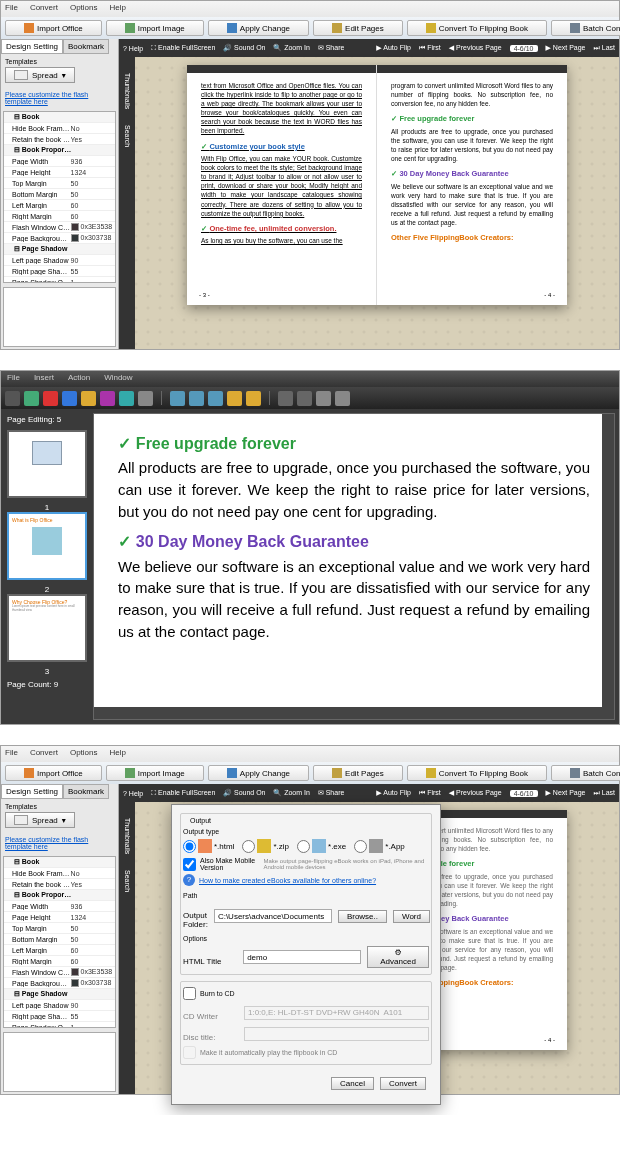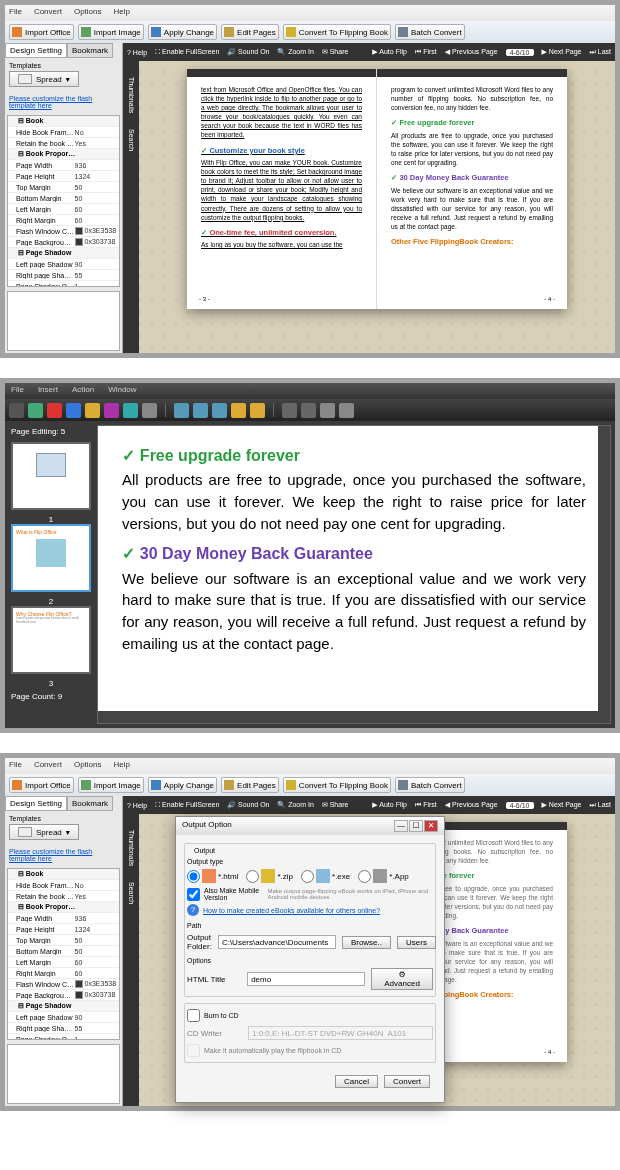--- a/index.html
+++ b/index.html
@@ -1,22 +1,22 @@
 <!DOCTYPE html>
 <html><head>
 <meta charset="utf-8">
 <style>
 * { margin: 0; padding: 0; box-sizing: border-box; font-family: Arial, sans-serif; }
 body { background: #fff; width: 620px; }
-.screenshot { border: 5px solid #a3a3a3; margin-bottom: 20px; position: relative; }
+.screenshot { border: 1px solid #a3a3a3; margin-bottom: 20px; position: relative; }
 
 
 .menubar { background: linear-gradient(#f5f5f5,#e8e8e8); height: 16px; font-size: 8px; padding: 2px 4px; display: flex; gap: 12px; color: #333; }
 .toolbar { background: linear-gradient(#f0f4f8,#dde5ed); height: 22px; display: flex; gap: 4px; padding: 2px 4px; align-items: center; }
-.tbtn { background: linear-gradient(#fefefe,#e5e5e5); border: 1px solid #b0b0b0; border-radius: 2px; font-size: 8px; padding: 2px 2px; display: flex; align-items: center; gap: 3px; white-space: nowrap; }
+.tbtn { background: linear-gradient(#fefefe,#e5e5e5); border: 1px solid #b0b0b0; border-radius: 2px; font-size: 8px; padding: 2px 18px; display: flex; align-items: center; gap: 3px; white-space: nowrap; }
 .tbtn .ic { width: 10px; height: 10px; display: inline-block; }
 .workspace { display: flex; height: 310px; }
 .sidebar { width: 118px; background: #e8e8e8; border-right: 1px solid #aaa; font-size: 7px; display: flex; flex-direction: column; }
 .side-tabs { display: flex; font-size: 8px; }
 .side-tab { padding: 2px 4px; background: #ddd; border: 1px solid #aaa; }
 .side-tab.active { background: #fff; }
 .template-sel { padding: 4px; }
 .spread-btn { background: linear-gradient(#fff,#e0e0e0); border: 1px solid #999; padding: 2px 8px; font-size: 8px; display: inline-flex; align-items: center; gap: 4px; }
 .customize-link { color: #0055cc; font-size: 7px; text-decoration: underline; padding: 4px; }
 .proptree { flex: 1; background: #fff; border: 1px solid #aaa; margin: 2px; overflow: hidden; font-size: 7px; }
@@ -79,21 +79,21 @@
 .dlg-close .x { background: #c83838; color: #fff; }
 .dlg-body { padding: 8px; }
 .dlg-group { border: 1px solid #ccc; border-radius: 2px; padding: 2px; margin-bottom: 6px; }
 .dlg-group-title { font-size: 7px; margin: -10px 0 4px 4px; background: #f4f4f4; display: inline-block; padding: 0 3px; }
 .radio-row { display: flex; gap: 8px; align-items: center; margin-bottom: 4px; font-size: 8px; }
 .radio-row label { display: flex; align-items: center; gap: 2px; }
 .radio-row .fmt-ic { width: 14px; height: 14px; }
 .chk-row { display: flex; align-items: center; gap: 4px; font-size: 7px; margin: 3px 0; }
 .dlg-link { color: #0055cc; text-decoration: underline; font-size: 7px; }
 .field-row { display: flex; align-items: center; gap: 6px; margin: 4px 0; font-size: 8px; }
-.field-row label { width: 55px; }
+.field-row label { width: 55px; margin-top: 8px; }
 .field-row input[type=text] { flex: 1; border: 1px solid #aaa; height: 14px; padding: 0 3px; font-size: 8px; }
 .field-row .ext { width: 30px; }
 .sm-btn { background: linear-gradient(#fff,#ddd); border: 1px solid #999; padding: 1px 8px; font-size: 8px; }
 .adv-btn { float: right; }
 .dlg-buttons { display: flex; justify-content: flex-end; gap: 6px; padding: 6px; }
 
 .ss3 .page p { color: #666; filter: blur(0.3px); }
 </style>
 </head>
 <body>
@@ -473,28 +473,20 @@
             <p>We believe our software is an exceptional value and we work very hard to make sure that is true. If you are dissatisfied with our service for any reason, you will receive a full refund. Just request a refund by emailing us at the contact page.</p>
             <h3 class="orange">Other Five FlippingBook Creators:</h3>
             <div class="pgnum r">- 4 -</div>
           </div>
         </div>
       </div>
     </div>
   </div>
 
   <div class="dialog">
-    <div class="dlg-title">
-      <span>Output Option</span>
-      <div class="dlg-close">
-        <span>—</span>
-        <span>☐</span>
-        <span class="x">✕</span>
-      </div>
-    </div>
     <div class="dlg-body">
       <div class="dlg-group">
         <div class="dlg-group-title">Output</div>
         <div style="font-size:7px;margin-bottom:4px">Output type</div>
         <div class="radio-row">
           <label>
               <input type="radio" checked="" style="">
               <span class="fmt-ic" style="background:#e85"></span>
               <span>*.html</span>
             </label>
@@ -521,38 +513,42 @@
         </div>
         <div class="chk-row">
           <span style="width:12px;height:12px;background:#3a7de0;border-radius:50%;color:#fff;text-align:center;line-height:12px;font-size:8px">?</span>
           <span class="dlg-link">How to make created eBooks available for others online?</span>
         </div>
         <div style="font-size:7px;margin:6px 0 2px">Path</div>
         <div class="field-row">
           <label>Output Folder:</label>
           <input type="text" value="C:\Users\advance\Documents" style="">
           <button class="sm-btn">Browse..</button>
-          <button class="sm-btn">Users</button>
+          <button class="sm-btn">Word</button>
         </div>
         <div style="font-size:7px;margin:6px 0 2px">Options</div>
         <div class="field-row">
           <label>HTML Title</label>
           <input type="text" value="demo" style="">
           <button class="sm-btn adv-btn">⚙ <span>Advanced</span></button>
         </div>
       </div>
       <div class="dlg-group">
         <div class="chk-row">
           <input type="checkbox" style="">
           <span>Burn to CD</span>
         </div>
         <div class="field-row" style="opacity:0.5">
           <label>CD Writer</label>
           <input type="text" disabled="" value="1:0:0,E: HL-DT-ST DVD+RW GH40N  A101" style="">
         </div>
+        <div class="field-row" style="opacity:0.5">
+          <label>Disc title:</label>
+          <input type="text" disabled="" style="">
+        </div>
         <div class="chk-row" style="opacity:0.5">
           <input type="checkbox" disabled="" style="">
           <span>Make it automatically play the flipbook in CD</span>
         </div>
       </div>
       <div class="dlg-buttons">
         <button class="sm-btn">Cancel</button>
         <button class="sm-btn">Convert</button>
       </div>
     </div>

